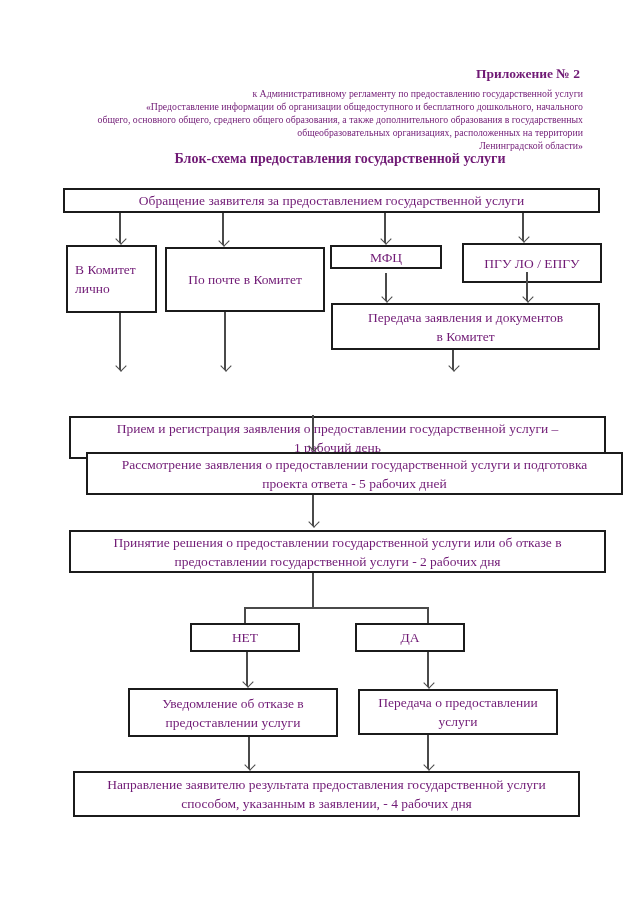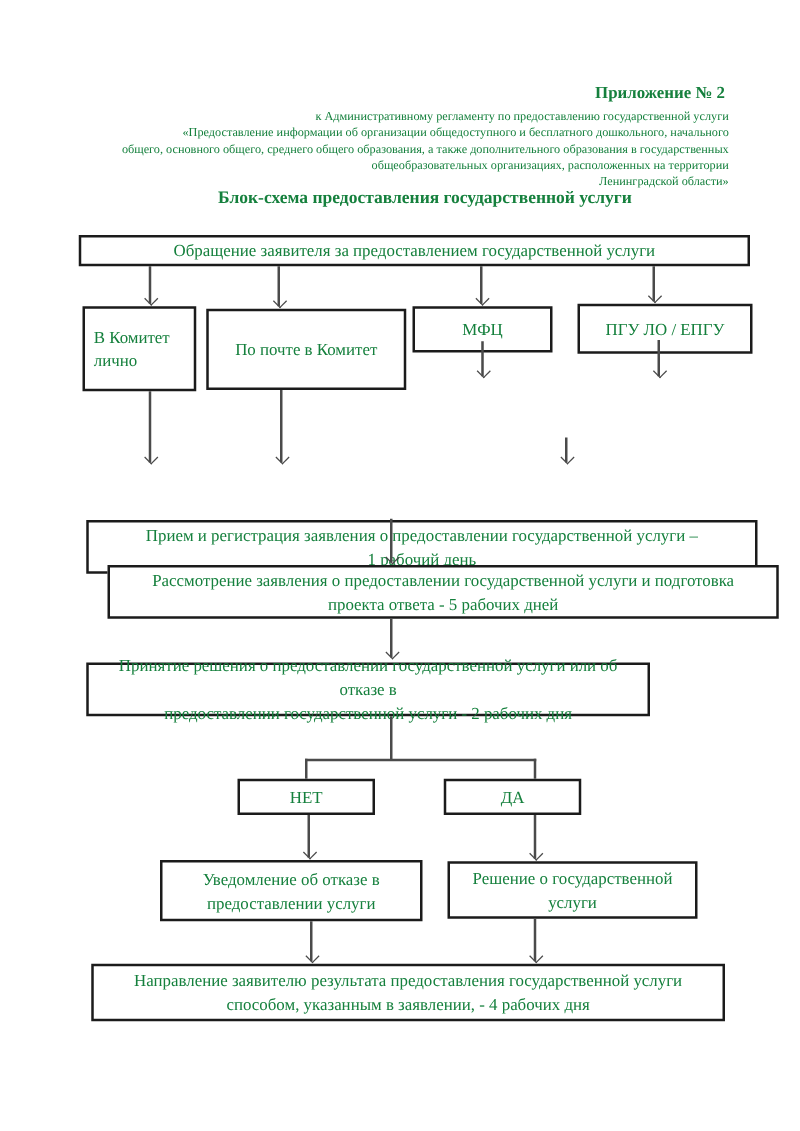--- a/index.html
+++ b/index.html
@@ -1,18 +1,18 @@
 <!DOCTYPE html>
 <html lang="ru"><head>
 <meta charset="utf-8">
 <style>
   html,body { margin:0; padding:0; background:#ffffff; }
   .page {
     position:relative; width:640px; height:905px; background:#ffffff;
-    font-family:"Liberation Serif", serif; color:#15803d; overflow:hidden;
+    font-family:"Liberation Serif", serif; color:#701a75; overflow:hidden;
   }
   .appendix {
     position:absolute; top:66px; right:60px;
     font-size:13.5px; font-weight:bold; white-space:nowrap;
   }
   .reg {
     position:absolute; top:87px; right:57px; width:530px;
     font-size:9.8px; line-height:13px; text-align:right; white-space:pre-line;
   }
   .scheme-title {
@@ -49,42 +49,44 @@
 Ленинградской области»</div>
   <div class="scheme-title">Блок-схема предоставления государственной услуги</div>
 
   <div class="node" style="left:63px; top:188px; width:537px; height:25px;">Обращение заявителя за предоставлением государственной услуги</div>
 
   <div class="node align-left" style="left:66px; top:245px; width:91px; height:68px;">В Комитет
 лично</div>
 
   <div class="node" style="left:165px; top:247px; width:160px; height:65px;">По почте в Комитет</div>
 
-  <div class="node" style="left:330px; top:245px; width:112px; height:37px;">МФЦ</div>
+  <div class="node" style="left:330px; top:245px; width:112px; height:24px;">МФЦ</div>
 
   <div class="node" style="left:462px; top:243px; width:140px; height:40px;">ПГУ ЛО / ЕПГУ</div>
 
+  <div class="node" style="left:331px; top:303px; width:269px; height:47px;">Передача заявления и документов
+в Комитет</div>
 
   <div class="node" style="left:69px; top:372px; width:537px; height:43px;margin-top:44px;">Прием и регистрация заявления о предоставлении государственной услуги –
 1 рабочий день</div>
 
   <div class="node" style="left:86px; top:452px; width:537px; height:43px;">Рассмотрение заявления о предоставлении государственной услуги и подготовка
 проекта ответа - 5 рабочих дней</div>
 
-  <div class="node" style="left:69px; top:530px; width:451px; height:43px;">Принятие решения о предоставлении государственной услуги или об отказе в
+  <div class="node" style="left:69px; top:530px; width:537px; height:43px;">Принятие решения о предоставлении государственной услуги или об отказе в
 предоставлении государственной услуги - 2 рабочих дня</div>
 
   <div class="node" style="left:190px; top:623px; width:110px; height:29px;">НЕТ</div>
 
   <div class="node" style="left:355px; top:623px; width:110px; height:29px;">ДА</div>
 
   <div class="node" style="left:128px; top:688px; width:210px; height:49px;">Уведомление об отказе в
 предоставлении услуги</div>
 
-  <div class="node" style="left:358px; top:689px; width:200px; height:46px;">Решение о государственной
+  <div class="node" style="left:358px; top:689px; width:200px; height:46px;">Передача о предоставлении
 услуги</div>
 
   <div class="node" style="left:73px; top:771px; width:507px; height:46px;">Направление заявителю результата предоставления государственной услуги
 способом, указанным в заявлении, - 4 рабочих дня</div>
 
   <div class="vline head" style="left:119px; top:213px; height:30px;"></div>
   <div class="vline head" style="left:222px; top:213px; height:32px;"></div>
   <div class="vline head" style="left:384px; top:213px; height:30px;"></div>
   <div class="vline head" style="left:522px; top:213px; height:28px;"></div>
 

